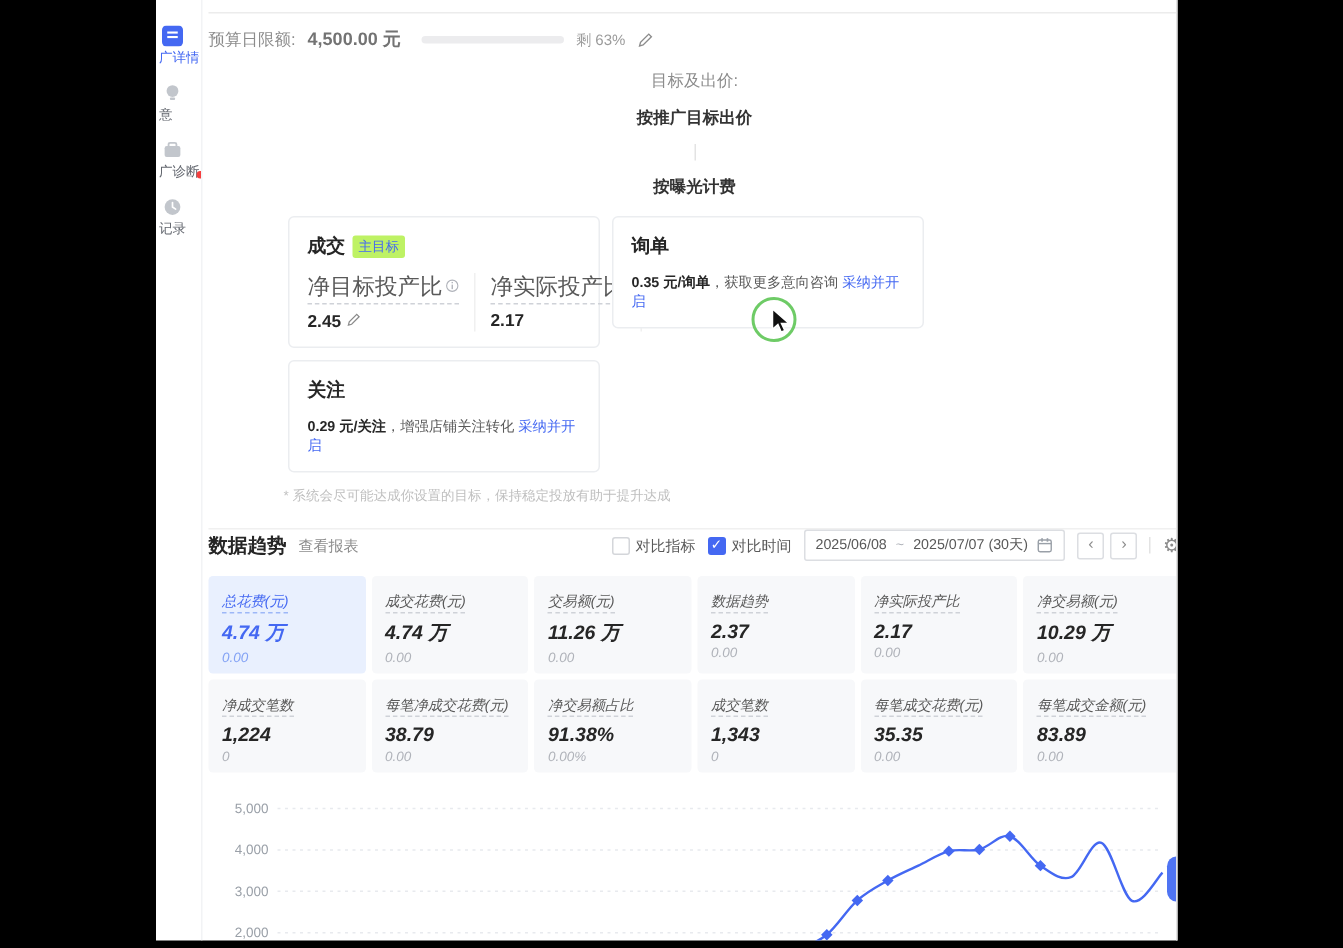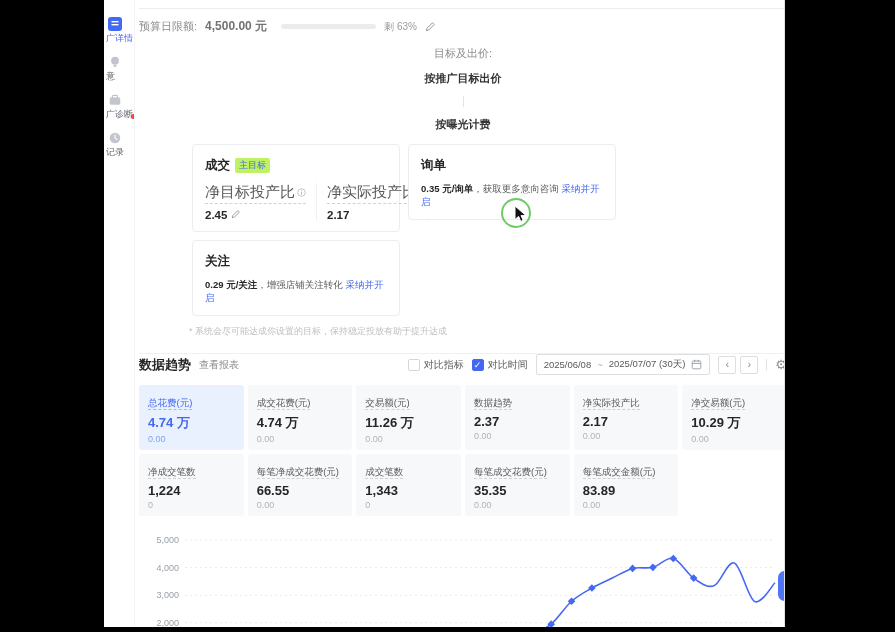--- a/index.html
+++ b/index.html
@@ -56,21 +56,21 @@
   .controls { display:flex; align-items:center; gap:8px; }
   .cb { width:12px; height:12px; border:1px solid #d4d6da; border-radius:2px; background:#fff; display:inline-flex; align-items:center; justify-content:center; font-size:9px; color:#fff; cursor:pointer; }
   .cb.checked { background:#4468f2; border-color:#4468f2; }
   .cb-label { font-size:10px; color:#595959; margin-left:4px; }
   .date-box { display:flex; align-items:center; gap:6px; border:1px solid #dcdee2; border-radius:2px; height:21px; padding:0 7px; font-size:9.5px; color:#595959; cursor:pointer; }
   .pager { display:flex; gap:4px; }
   .pager button { width:18px; height:18px; border:1px solid #dcdee2; border-radius:2px; background:#fff; color:#8c8c8c; font-size:11px; line-height:1; cursor:pointer; }
   .gear { font-size:13px; color:#8c8c8c; cursor:pointer; }
 
   .tm-grid { margin-top:10px; display:grid; grid-template-columns:repeat(6,1fr); gap:4px; }
-  .tm-card { background:#f7f8fa; border-radius:3px; padding:7px 9px 6px; cursor:pointer; }
+  .tm-card { background:#f7f8fa; border-radius:3px; padding:7px 9px 6px; cursor:pointer;font-style:italic; }
   .tm-label { font-size:9.5px; color:#595959; border-bottom:1px dashed #cfd2d8; padding-bottom:1px; white-space:nowrap; }
   .tm-value { font-size:13px; font-weight:bold; color:#262626; margin-top:4px; }
   .tm-sub { font-size:9px; color:#b0b3ba; margin-top:2px; }
   .tm-card.selected { background:#e9f0fe; }
   .tm-card.selected .tm-label { color:#4468f2; border-bottom-color:#9db7f7; }
   .tm-card.selected .tm-value { color:#4468f2; }
   .tm-card.selected .tm-sub { color:#84a3f5; }
 
   .chart-wrap { margin-top:14px; }
   .ytick { font-size:9px; fill:#9aa0a8; }
@@ -280,24 +280,29 @@
         </div>
 
         <div class="tm-card">
           <span class="tm-label">净成交笔数</span>
           <div class="tm-value">1,224</div>
           <div class="tm-sub">0</div>
         </div>
 
         <div class="tm-card">
           <span class="tm-label">每笔净成交花费(元)</span>
-          <div class="tm-value">66.55</div>
-          <div class="tm-sub">0.00</div>
-        </div>
-
+          <div class="tm-value">38.79</div>
+          <div class="tm-sub">0.00</div>
+        </div>
+
+        <div class="tm-card">
+          <span class="tm-label">净交易额占比</span>
+          <div class="tm-value">91.38%</div>
+          <div class="tm-sub">0.00%</div>
+        </div>
 
         <div class="tm-card">
           <span class="tm-label">成交笔数</span>
           <div class="tm-value">1,343</div>
           <div class="tm-sub">0</div>
         </div>
 
         <div class="tm-card">
           <span class="tm-label">每笔成交花费(元)</span>
           <div class="tm-value">35.35</div>

